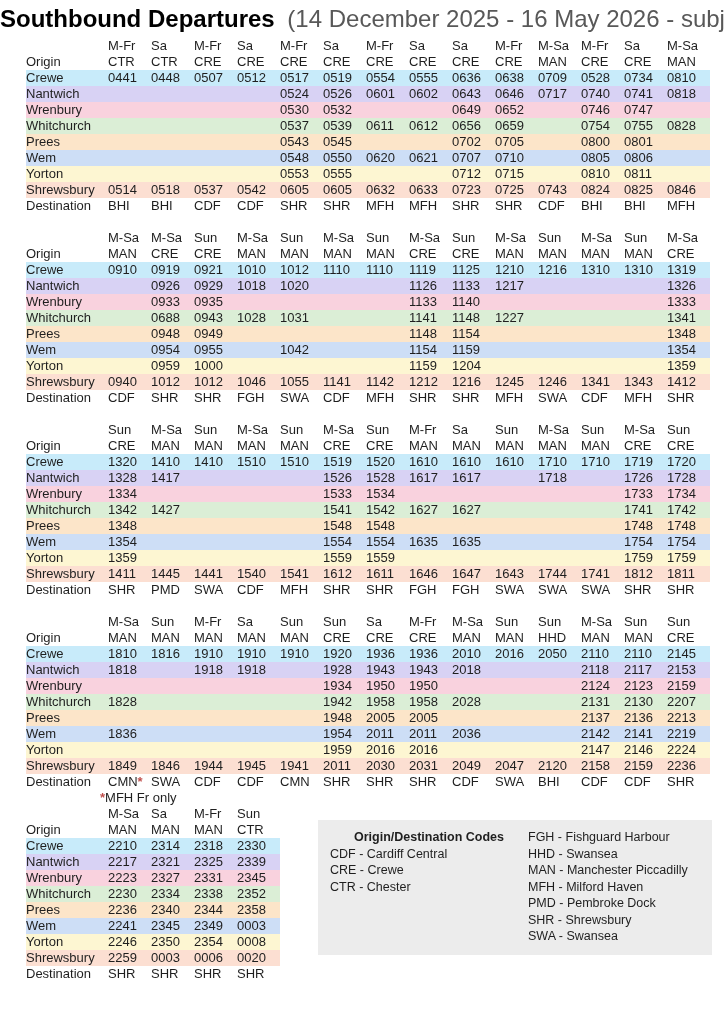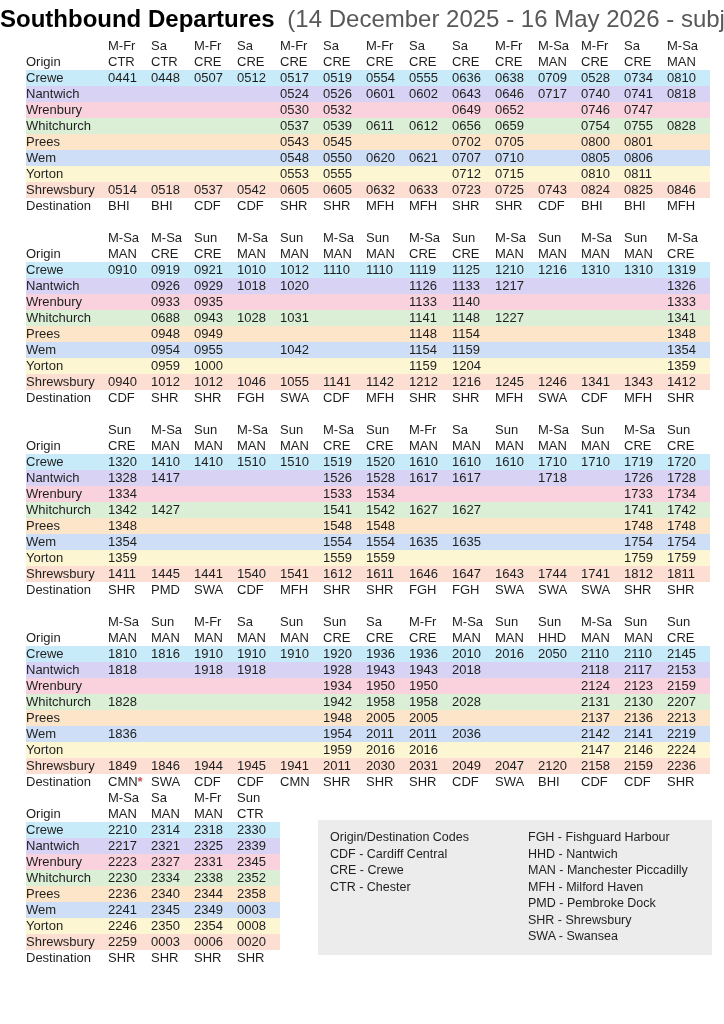--- a/index.html
+++ b/index.html
@@ -42,21 +42,21 @@
     position:absolute;
     left:318px;top:820px;
     width:394px;
     box-sizing:border-box;
     background:#ececec;
     padding:9px 0 10px 12px;
     display:flex;
   }
   .legend-col{font-size:12.5px;line-height:16.5px;}
   .legend-left{width:198px;flex:none;}
-  .legend-title{font-weight:normal;}
+  .legend-title{font-weight:bold;text-align:center;}
 </style>
 </head>
 <body>
 
 <div class="page">
   <div class="title">
     <span class="title-main">Southbound Departures</span>
     <span class="title-sub">(14 December 2025 - 16 May 2026 - subject to changes)</span>
   </div>
 
@@ -809,20 +809,21 @@
           <div class="c-time">SHR</div>
           <div class="c-time">SHR</div>
           <div class="c-time">SHR</div>
           <div class="c-time">CDF</div>
           <div class="c-time">SWA</div>
           <div class="c-time">BHI</div>
           <div class="c-time">CDF</div>
           <div class="c-time">CDF</div>
           <div class="c-time">SHR</div>
         </div>
+        <div class="footnote"><span class="ast">*</span><span>MFH Fr only</span></div>
       </div>
       <div class="block">
         <div class="t-row">
           <div class="c-station"></div>
           <div class="c-time c-head">M-Sa</div>
           <div class="c-time c-head">Sa</div>
           <div class="c-time c-head">M-Fr</div>
           <div class="c-time c-head">Sun</div>
         </div>
         <div class="t-row">
@@ -900,21 +901,21 @@
 
   <div class="legend">
     <div class="legend-col legend-left">
       <div class="legend-title">Origin/Destination Codes</div>
         <div class="legend-entry">CDF - Cardiff Central</div>
         <div class="legend-entry">CRE - Crewe</div>
         <div class="legend-entry">CTR - Chester</div>
       </div>
     <div class="legend-col legend-right">
         <div class="legend-entry">FGH - Fishguard Harbour</div>
-        <div class="legend-entry">HHD - Nantwich</div>
+        <div class="legend-entry">HHD - Swansea</div>
         <div class="legend-entry">MAN - Manchester Piccadilly</div>
         <div class="legend-entry">MFH - Milford Haven</div>
         <div class="legend-entry">PMD - Pembroke Dock</div>
         <div class="legend-entry">SHR - Shrewsbury</div>
         <div class="legend-entry">SWA - Swansea</div>
       </div>
   </div>
 </div>
 
 </body></html>

